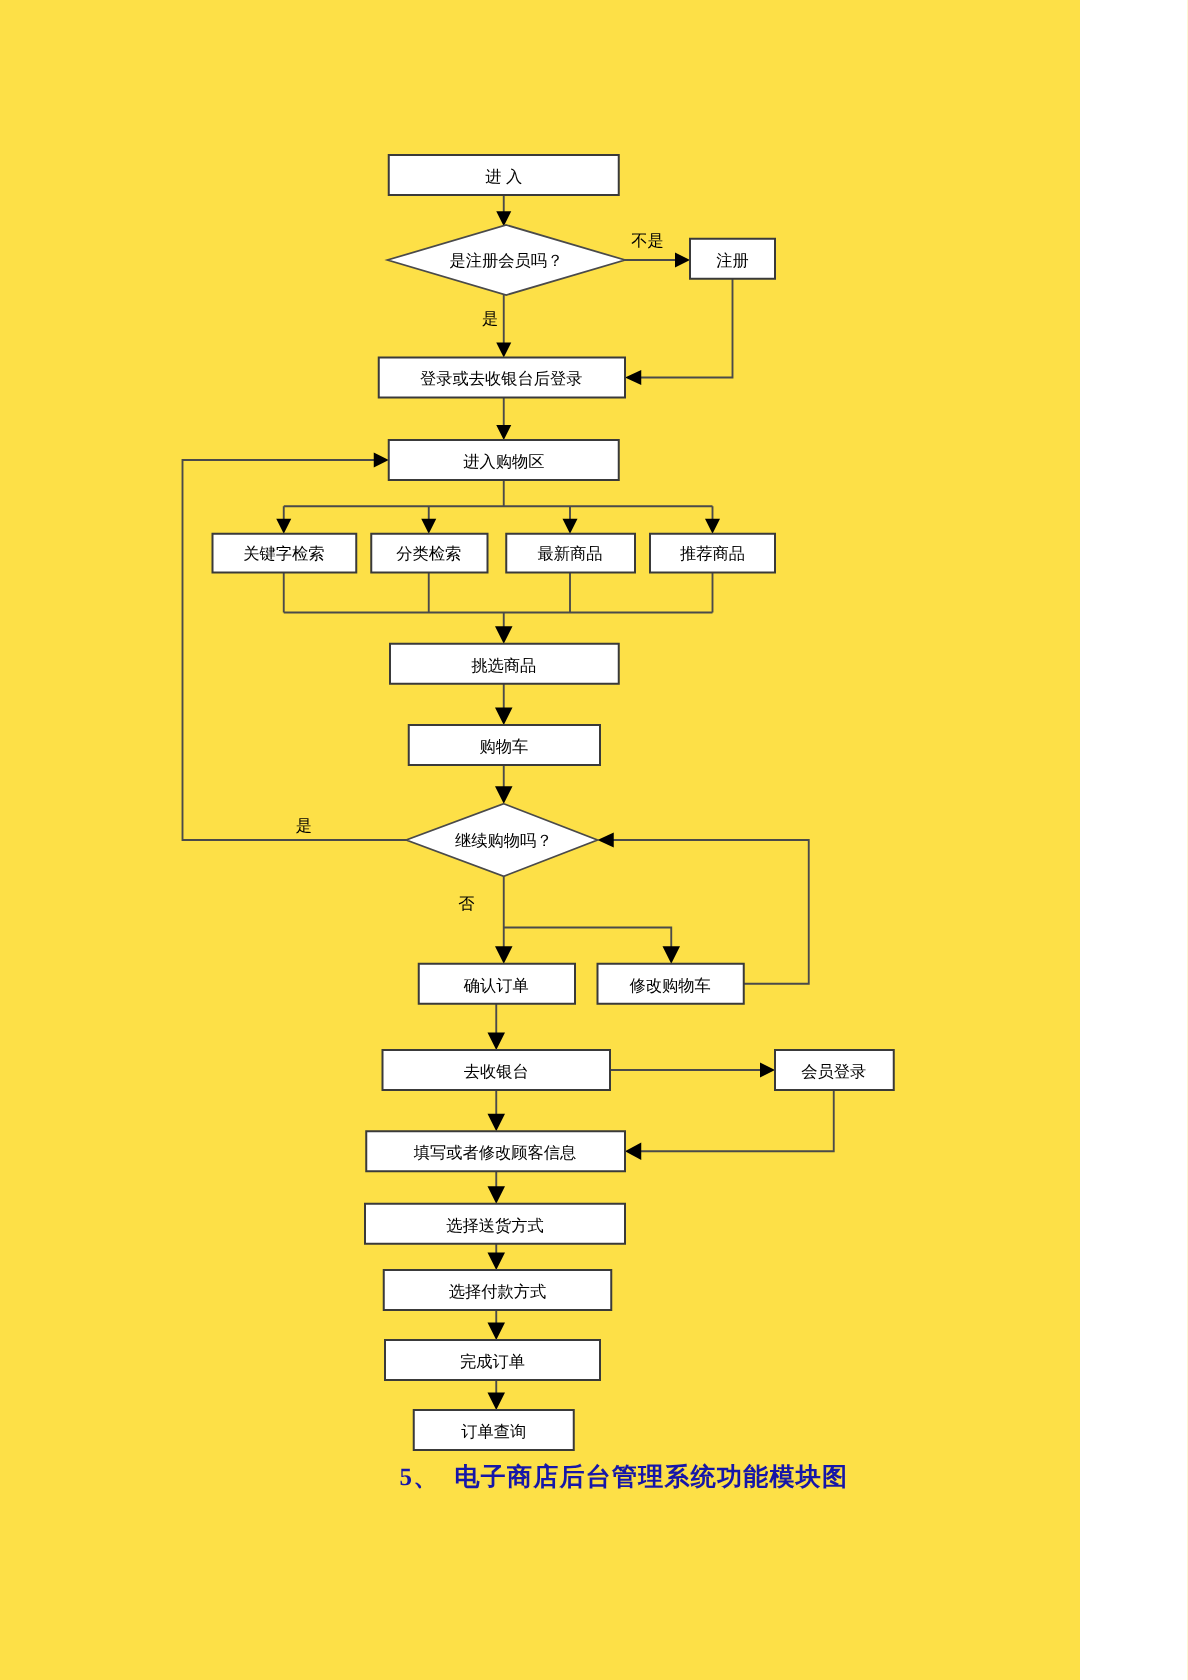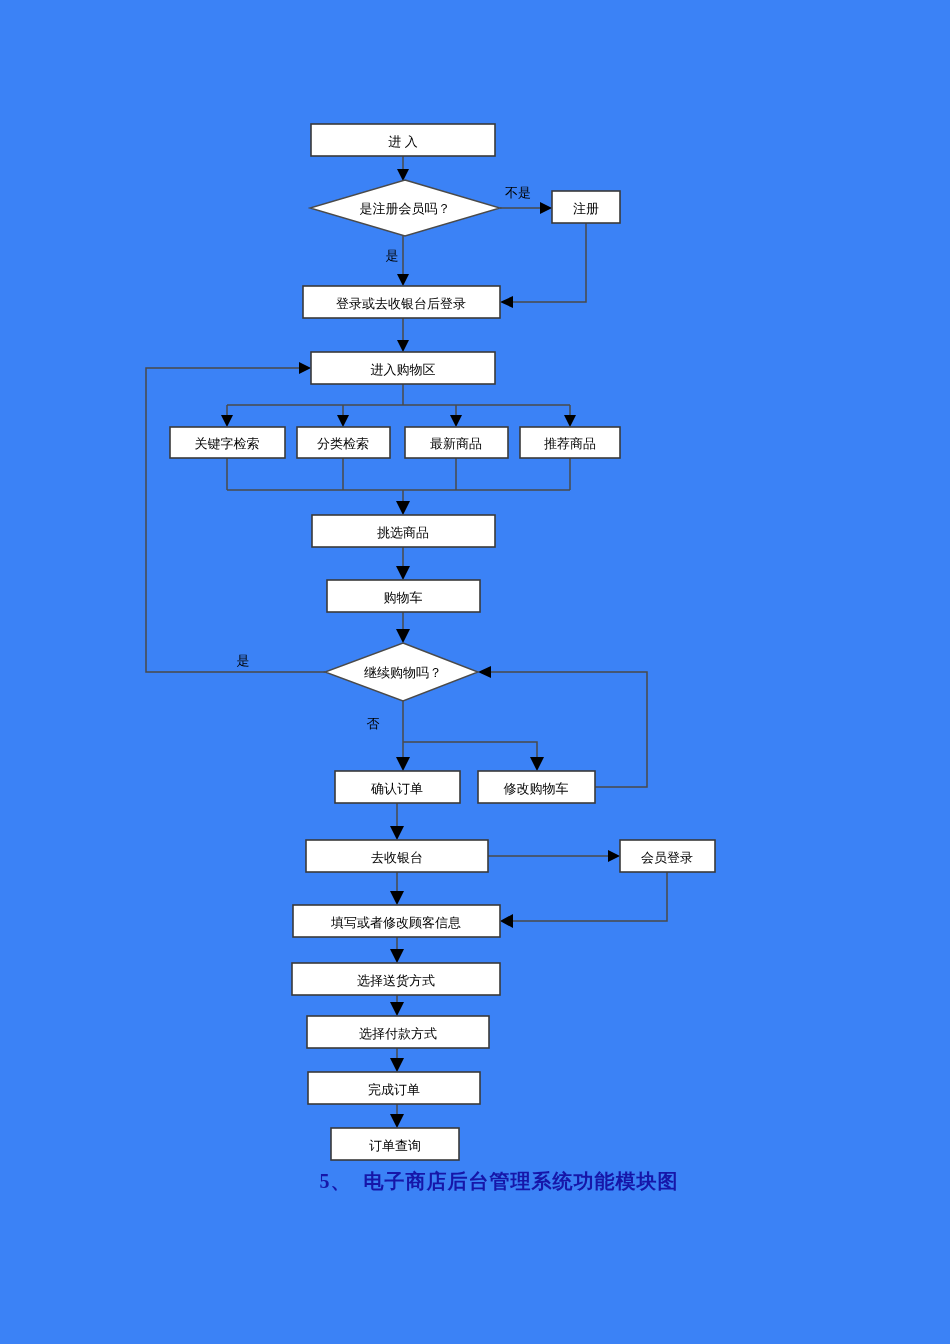--- a/index.html
+++ b/index.html
@@ -5,23 +5,23 @@
   html, body {
     margin: 0;
     padding: 0;
     background: #ffffff;
   }
   body {
     font-family: "Liberation Sans", sans-serif;
   }
   #page {
     position: relative;
-    width: 950px;
+    width: 864px;
     height: 1344px;
-    background: #3b82f6;
+    background: #fde047;
     overflow: hidden;
   }
   #flow-svg {
     position: absolute;
     left: 0;
     top: 0;
     width: 950px;
     height: 1344px;
   }
   .node-label {

